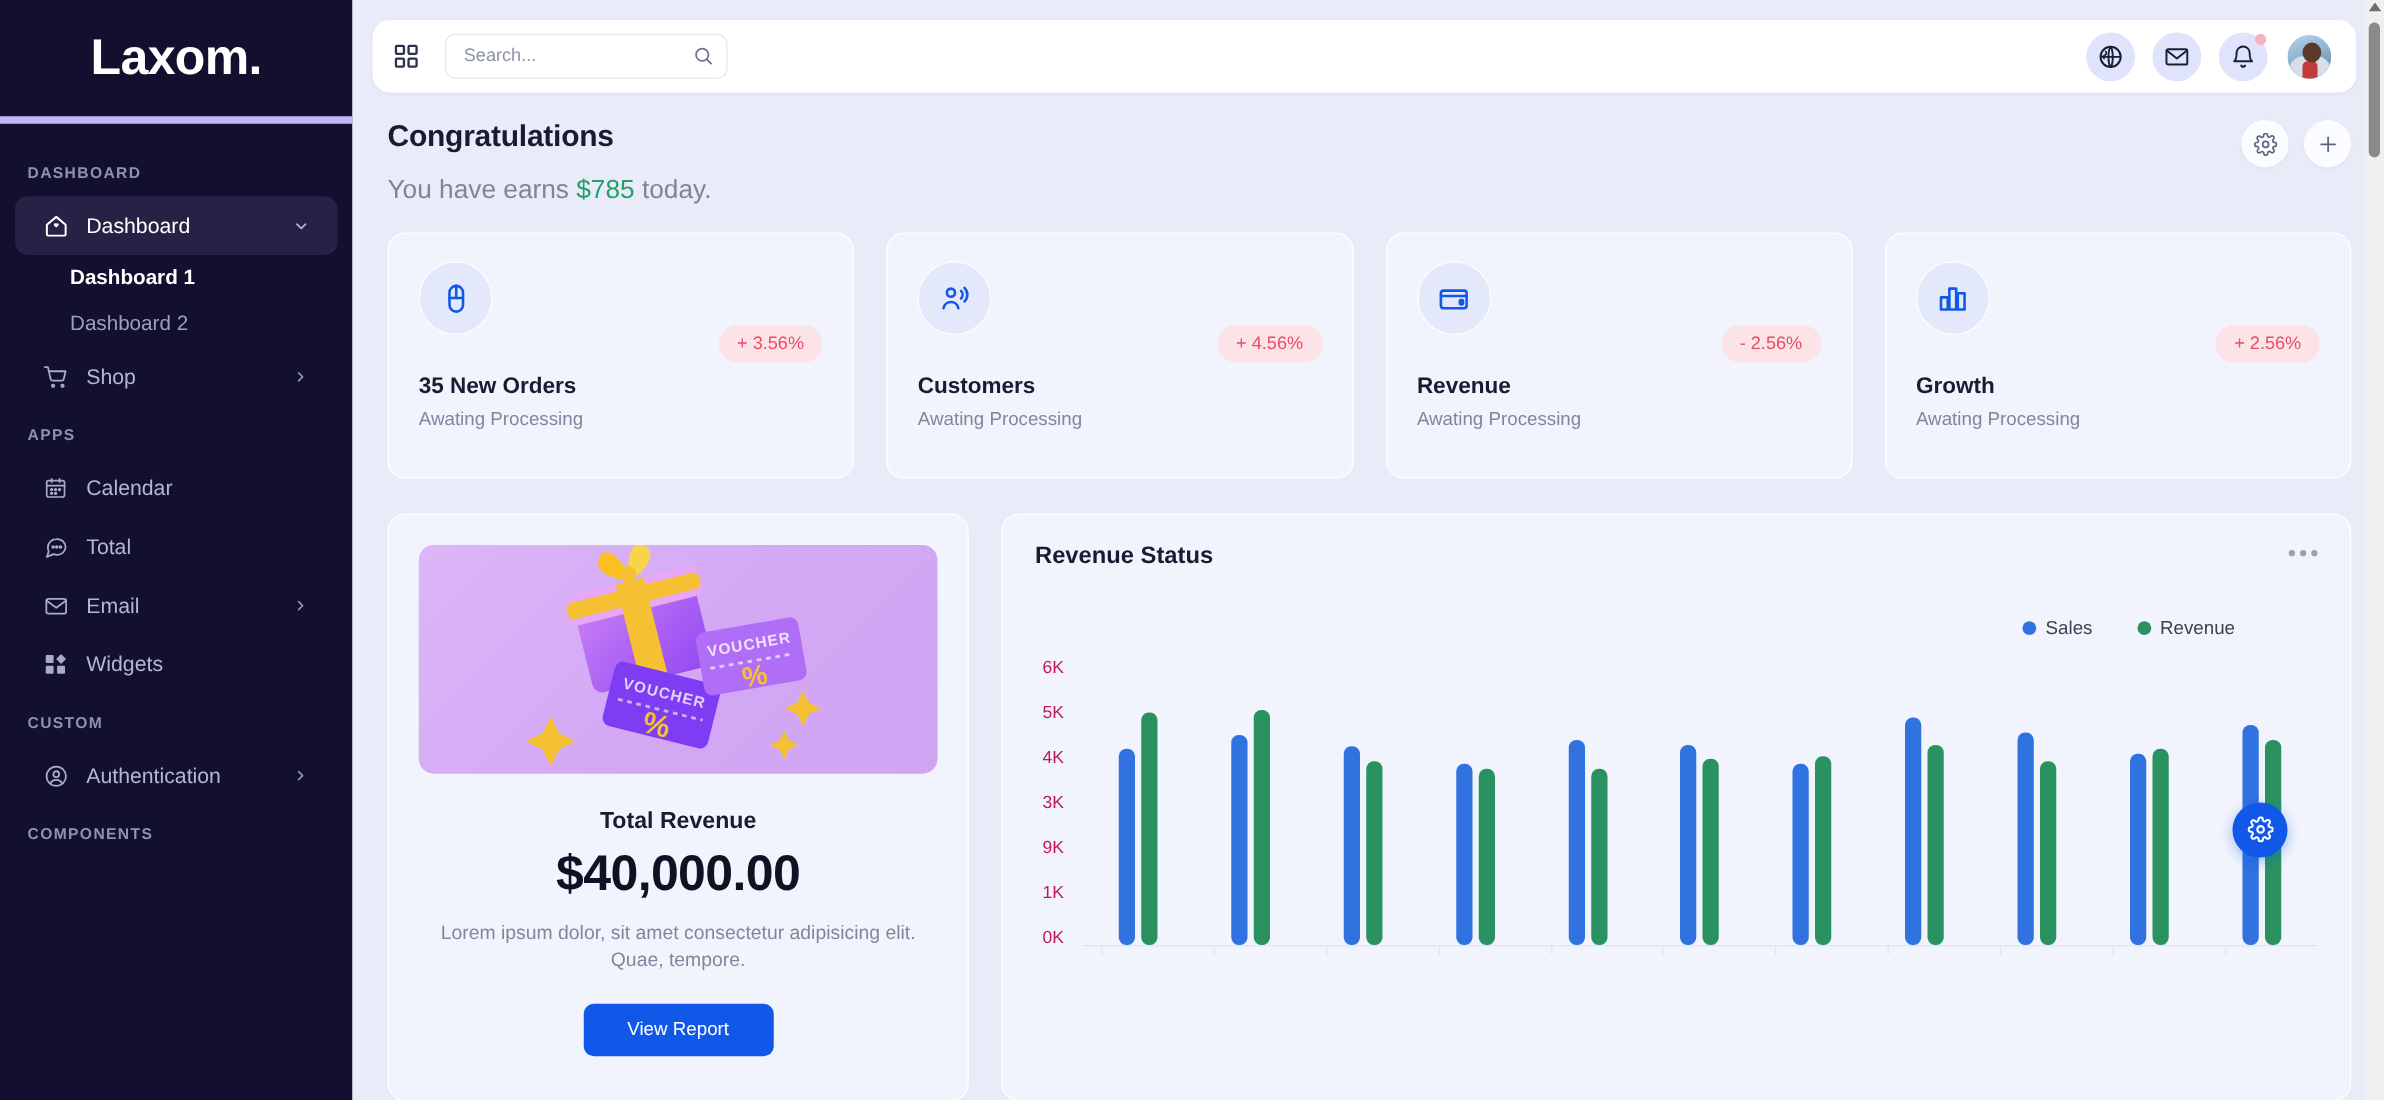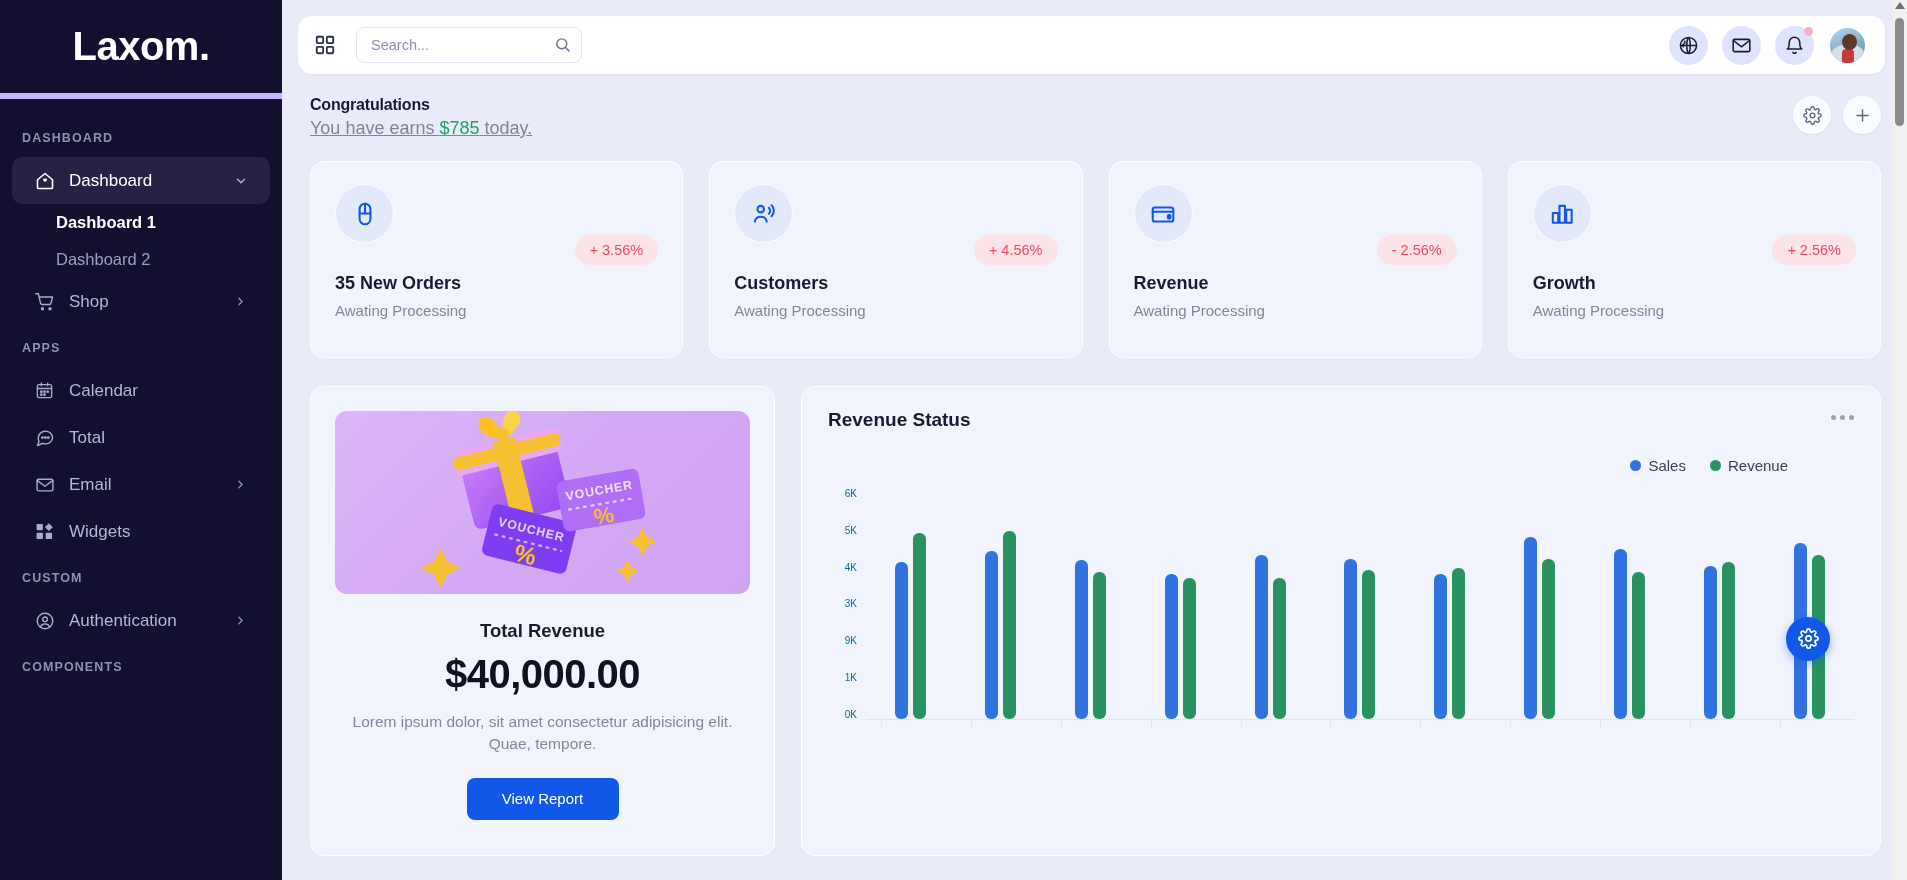--- a/index.html
+++ b/index.html
@@ -76,22 +76,22 @@
     width: 39px; height: 39px; border-radius: 50%; margin-left: 14px;
     background: linear-gradient(160deg,#b6d4e8 0%,#8fb4cf 45%,#5f7d96 100%);
     overflow: hidden; position: relative; cursor: pointer; border: 2px solid #fff;
   }
   .avatar .head { position:absolute; width:15px; height:16px; border-radius:50%; background:#5b3a2a; left:12px; top:6px; }
   .avatar .body { position:absolute; width:34px; height:18px; border-radius:12px 12px 0 0; background:#d8dee5; left:1px; bottom:0; }
   .avatar .shirt { position:absolute; width:12px; height:14px; background:#c43b3b; left:12px; bottom:0; border-radius:4px 4px 0 0; }
 
   
   .congrats { display: flex; align-items: flex-start; margin: 22px 0 0 12px; }
-  .congrats h1 { font-size: 16px; color: #181c32; font-weight: 700; letter-spacing: -0.2px; }
-  .congrats p { font-size: 18px; color: #7e8499; margin-top: 4px; text-decoration: underline; }
+  .congrats h1 { font-size: 24px; color: #181c32; font-weight: 700; letter-spacing: -0.2px; }
+  .congrats p { font-size: 21px; color: #7e8499; margin-top: 16px; }
   .congrats .money { color: #22a06b; }
   .congrats-actions { margin-left: auto; display: flex; gap: 12px; padding-right: 4px; }
   .round-btn {
     width: 38px; height: 38px; border-radius: 50%; background: #fbfcff;
     display: flex; align-items: center; justify-content: center; cursor: pointer;
     box-shadow: 0 1px 3px rgba(40,40,90,.06);
   }
 
   
   .stats { display: flex; gap: 26px; margin: 22px 0 0 12px; padding-right: 4px; }
@@ -132,29 +132,29 @@
   }
 
   .chart-card {
     flex: 1; background: #f2f4fd; border: 1px solid #fff; border-radius: 14px;
     padding: 22px 26px; position: relative;
   }
   .chart-head { display: flex; align-items: flex-start; }
   .chart-title { font-size: 19px; font-weight: 700; color: #181c32; }
   .dots { margin-left: auto; display: flex; gap: 4px; align-items: center; cursor: pointer; padding-top: 6px; }
   .dots i { width: 5px; height: 5px; border-radius: 50%; background: #9aa0b4; display: block; }
-  .legend { display: flex; justify-content: flex-end; gap: 24px; margin-top: 26px; padding-right: 66px; }
+  .legend { display: flex; justify-content: flex-end; gap: 36px; margin-top: 38px; padding-right: 66px; }
   .legend-item { display: flex; align-items: center; gap: 7px; font-size: 15px; color: #3b4152; }
   .legend-dot { width: 11px; height: 11px; border-radius: 50%; }
 
   .plot { display: flex; margin-top: 14px; height: 244px; }
   .y-axis {
     width: 38px; flex: 0 0 38px; display: flex; flex-direction: column;
-    justify-content: space-between; align-items: flex-end;
-    font-size: 10px; color: #0369a1; padding-right: 9px; padding-bottom: 0; height: 232px;
+    justify-content: space-between; align-items: center;
+    font-size: 14px; color: #be185d; padding-right: 9px; padding-bottom: 0; height: 232px;
   }
   .bars {
     flex: 1; display: flex; align-items: flex-end; justify-content: space-around;
     height: 232px; border-bottom: 1px solid #dfe3f3; position: relative;
   }
   .bar-group { display: flex; align-items: flex-end; gap: 5px; height: 100%; position: relative; }
   .bar-group::after {
     content: ''; position: absolute; left: -14px; bottom: -8px; width: 1px; height: 8px; background: #dfe3f3;
   }
   .bar { width: 13px; border-radius: 6px; }

